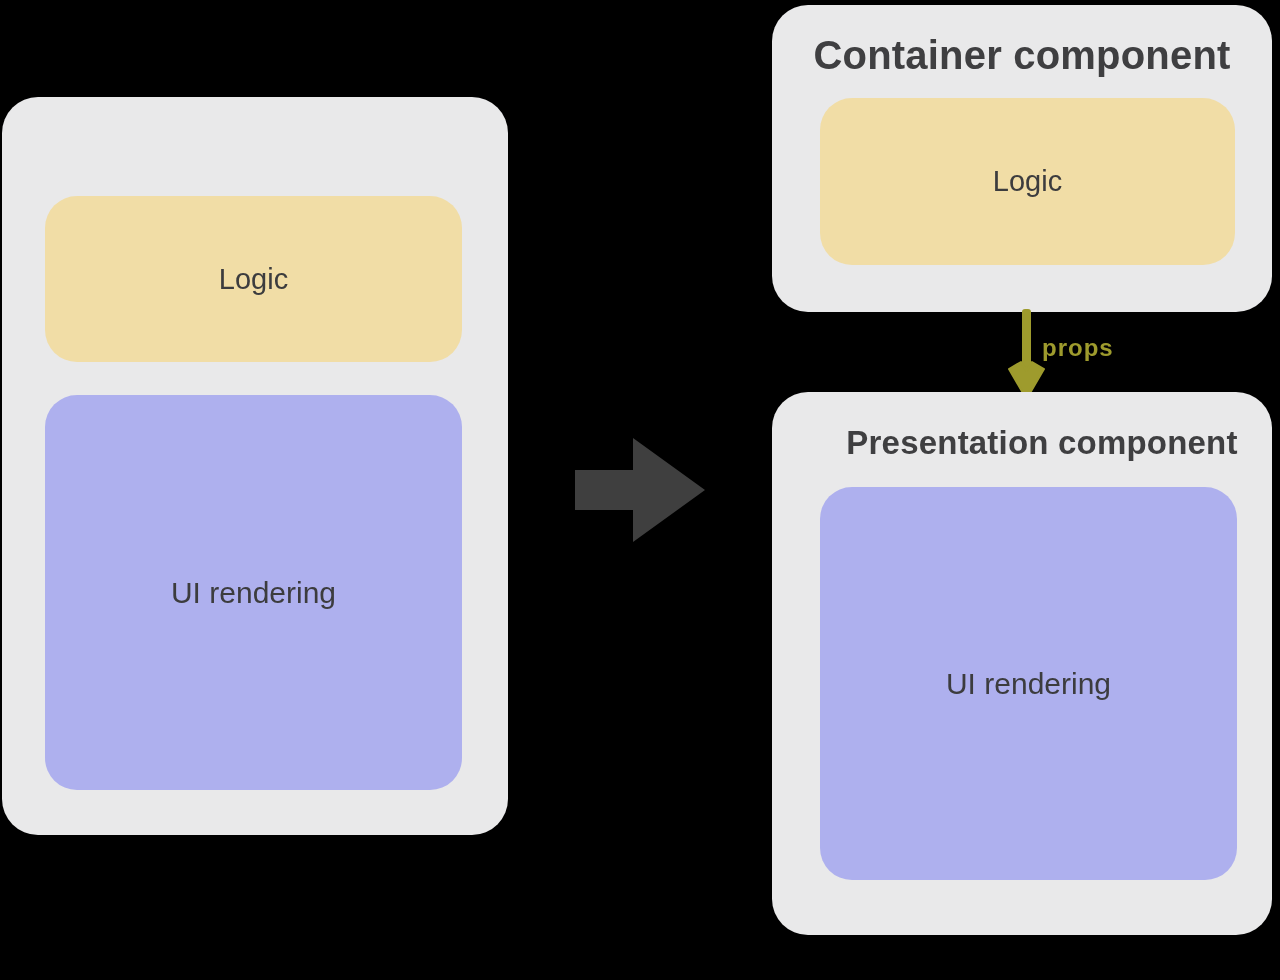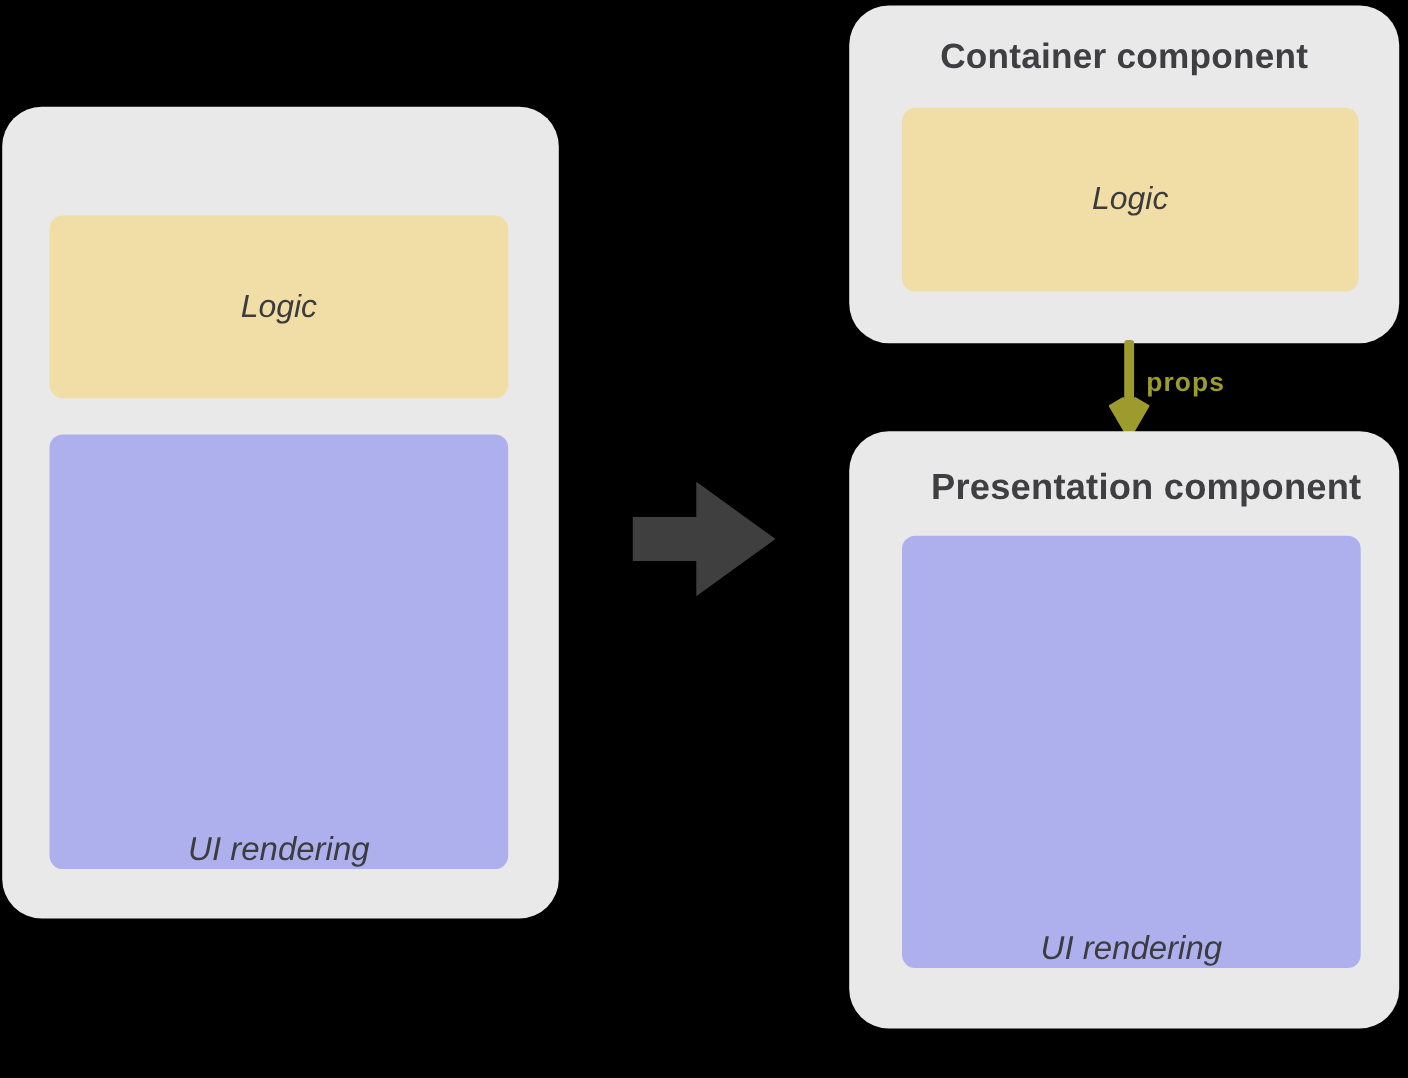--- a/index.html
+++ b/index.html
@@ -35,28 +35,27 @@
     position: absolute;
     left: 0;
     width: 100%;
     text-align: center;
     font-weight: bold;
     color: var(--title-text);
     letter-spacing: 0.2px;
   }
   .inner-box {
     position: absolute;
-    border-radius: 12px;
+    border-radius: 32px;
     display: flex;
     align-items: center;
     justify-content: center;
-    font-style: italic;
   }
   .inner-box.logic { background: var(--logic-bg); }
-  .inner-box.ui { background: var(--ui-bg); align-items: flex-end; }
+  .inner-box.ui { background: var(--ui-bg); }
   .inner-label {
     color: var(--label-text);
     font-weight: 400;
   }
   .caption {
     position: absolute;
     text-align: right;
     font-weight: bold;
     color: var(--caption-text);
     letter-spacing: 1px;
@@ -78,21 +77,21 @@
   #left-logic .inner-label { font-size: 29px; }
   #left-ui     { left: 43px; top: 298px; width: 417px; height: 395px; }
   #left-ui .inner-label { font-size: 30px; }
   #left-caption { left: 2px; top: 841px; width: 498px; }
 
   
   #transform-arrow { left: 575px; top: 438px; }
 
   
   #container-panel { left: 772px; top: 5px; width: 500px; height: 307px; }
-  #container-panel .panel-title { top: 28px; font-size: 32px; }
+  #container-panel .panel-title { top: 28px; font-size: 40px; }
   #container-logic { left: 48px; top: 93px; width: 415px; height: 167px; }
   #container-logic .inner-label { font-size: 29px; }
 
   
   #props-arrow { left: 1007px; top: 307px; }
   #props-label { left: 1042px; top: 334px; }
 
   
   #presentation-panel { left: 772px; top: 392px; width: 500px; height: 543px; }
   #presentation-panel .panel-title { top: 424px; font-size: 33px; }

